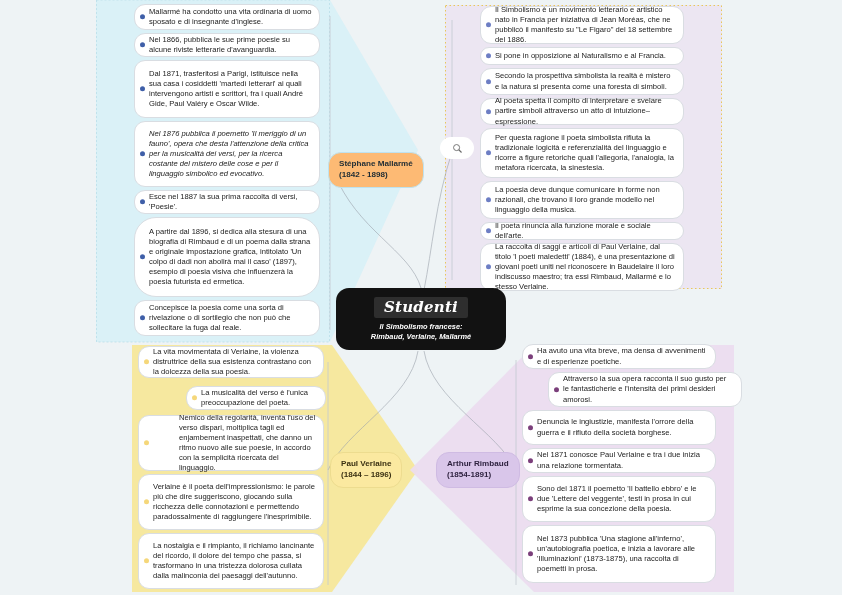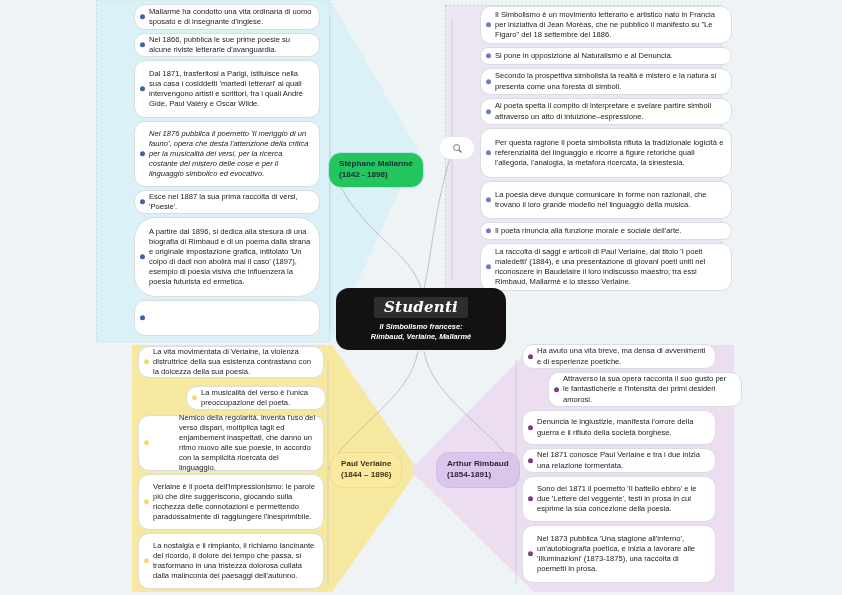--- a/index.html
+++ b/index.html
@@ -38,36 +38,36 @@
     width: 5.4px; height: 5.4px;
     border-radius: 50%;
   }
   .b-blue   { background: #3f5fa8; }
   .b-small  { background: #6d7ec4; width: 3.4px; height: 3.4px; }
   .b-yellow { background: #f5d77a; }
   .b-purple { background: #7b3f7b; }
 
   
   .col-left  { width: 186px; }
-  .col-right { width: 252px; }
+  .col-right { width: 204px; }
   .col-rimb  { width: 194px; }
 
   
   .branch {
     position: absolute;
     border-radius: 13px;
     font-size: 8.1px;
     font-weight: bold;
     line-height: 1.35;
     padding: 6px 10px;
     border: 1px solid rgba(0,0,0,.10);
     white-space: pre-line;
   }
   .branch-mall {
-    background: #22c55e;
+    background: #fdba74;
     color: #1d2b33;
     border-color: #bfe2ee;
   }
   .branch-verl {
     background: #fbe9a0;
     color: #3b3112;
     border-color: #eddc8f;
   }
   .branch-rimb {
     background: #d9c6ea;
@@ -174,29 +174,30 @@
   <div class="card col-left" style="left:134px; top:190px; height:24px;">
     <span class="bullet b-blue"></span>
     <span class="txt">Esce nel 1887 la sua prima raccolta di versi, 'Poesie'.</span>
   </div>
   <div class="card col-left" style="left:134px; top:217px; height:80px;border-radius:22px;">
     <span class="bullet b-blue"></span>
     <span class="txt">A partire dal 1896, si dedica alla stesura di una biografia di Rimbaud e di un poema dalla strana e originale impostazione grafica, intitolato 'Un colpo di dadi non abolirà mai il caso' (1897), esempio di poesia visiva che influenzerà la poesia futurista ed ermetica.</span>
   </div>
   <div class="card col-left" style="left:134px; top:300px; height:36px;">
     <span class="bullet b-blue"></span>
+    <span class="txt">Concepisce la poesia come una sorta di rivelazione o di sortilegio che non può che sollecitare la fuga dal reale.</span>
   </div>
 
   <div class="card col-right" style="left:480px; top:6px; height:38px;">
     <span class="bullet b-small"></span>
     <span class="txt">Il Simbolismo è un movimento letterario e artistico nato in Francia per iniziativa di Jean Moréas, che ne pubblicò il manifesto su "Le Figaro" del 18 settembre del 1886.</span>
   </div>
   <div class="card col-right" style="left:480px; top:47px; height:18px;">
     <span class="bullet b-small"></span>
-    <span class="txt">Si pone in opposizione al Naturalismo e al Denuncia.</span>
+    <span class="txt">Si pone in opposizione al Naturalismo e al Francia.</span>
   </div>
   <div class="card col-right" style="left:480px; top:68px; height:27px;">
     <span class="bullet b-small"></span>
     <span class="txt">Secondo la prospettiva simbolista la realtà è mistero e la natura si presenta come una foresta di simboli.</span>
   </div>
   <div class="card col-right" style="left:480px; top:98px; height:27px;">
     <span class="bullet b-small"></span>
     <span class="txt">Al poeta spetta il compito di interpretare e svelare partire simboli attraverso un atto di intuizione–espressione.</span>
   </div>
   <div class="card col-right" style="left:480px; top:128px; height:50px;">

